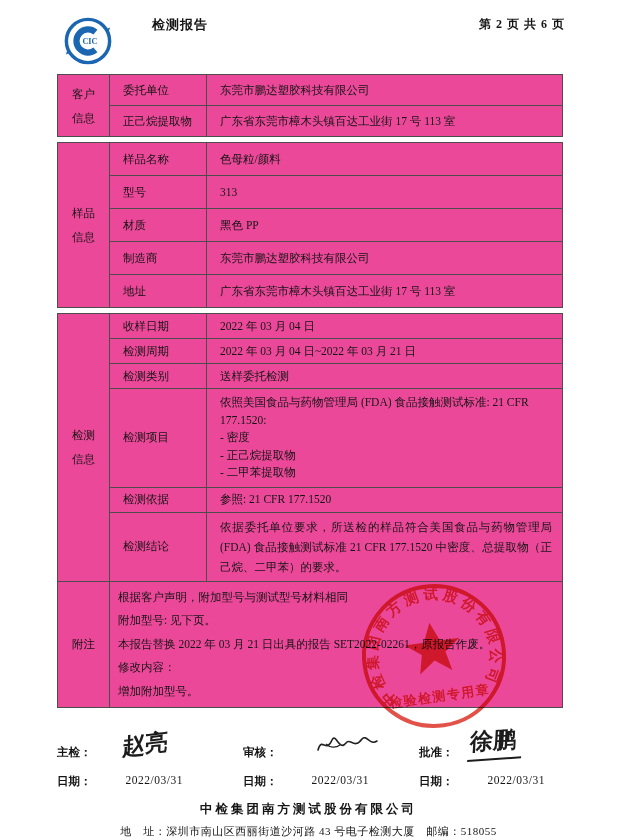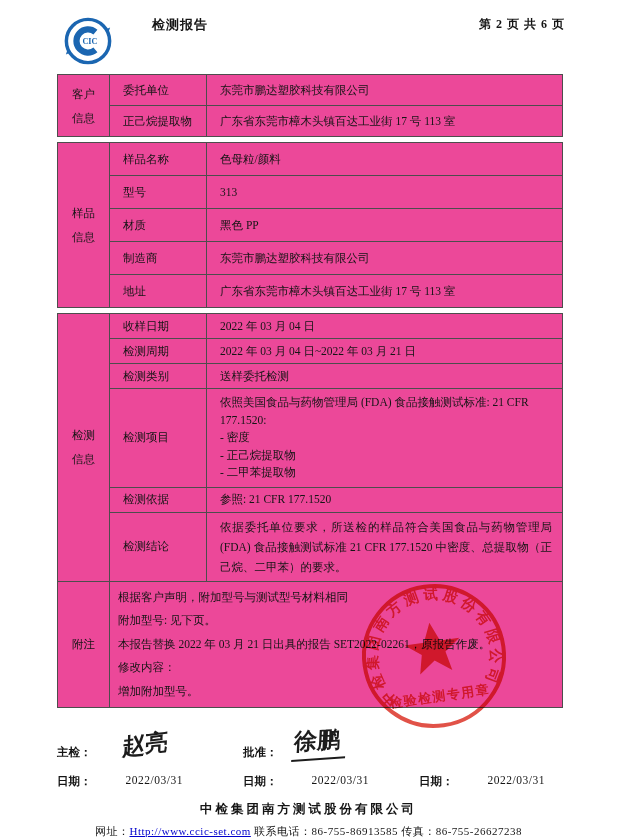--- a/index.html
+++ b/index.html
@@ -168,20 +168,27 @@
     </tbody>
       </table>
   </div>
 
   <div class="sig-area">
     <div class="sig-row">
       <div class="sig-col w1">
         <span class="lbl">主检：</span>
         <span class="sig-name">赵亮</span>
       </div>
+      <div class="sig-col w2">
+        <span class="lbl">审核：</span>
+        <svg class="sig-svg" width="70" height="30" viewBox="0 0 70 30">
+          <path d="M6 20 C10 6, 14 24, 20 10 C24 2, 27 22, 34 13 C38 7, 42 20, 50 9 C55 4, 58 16, 65 11" fill="none" stroke="#222222" stroke-width="1.6" stroke-linecap="round"></path>
+          <path d="M14 14 C18 18, 24 18, 28 15" fill="none" stroke="#222222" stroke-width="1.2"></path>
+        </svg>
+      </div>
       <div class="sig-col w3">
         <span class="lbl">批准：</span>
         <span class="sig-name under">徐鹏</span>
       </div>
     </div>
     <div class="date-row">
       <div class="date-col w1">
         <span class="lbl">日期：</span>
         <span class="date-val">2022/03/31</span>
       </div>
@@ -205,18 +212,19 @@
       <polygon points="0,-30 8.82,-9.27 30,-9.27 12.99,3.54 17.63,24.27 0,11.46 -17.63,24.27 -12.99,3.54 -30,-9.27 -8.82,-9.27" transform="translate(0,-6) scale(0.92)" fill="#dd3a2e"></polygon>
       <text font-size="14.5" font-weight="bold" fill="#dd3a2e" letter-spacing="4" style="font-family:'Liberation Serif',serif;">
         <textPath href="#ringArc" startOffset="2">中检集团南方测试股份有限公司</textPath>
       </text>
       <text x="0" y="45" font-size="13" font-weight="bold" fill="#dd3a2e" text-anchor="middle" letter-spacing="1.5" style="font-family:'Liberation Serif',serif;">检验检测专用章</text>
     </svg>
   </div>
 
   <div class="footer">
     <div class="f-company">中检集团南方测试股份有限公司</div>
+    <div class="f-line">地　址：深圳市南山区西丽街道沙河路 43 号电子检测大厦　邮编：518055</div>
     <div class="f-line">
       <span>网址：</span><span class="f-link">Http://www.ccic-set.com</span><span> 联系电话：86-755-86913585 传真：86-755-26627238</span>
     </div>
   </div>
 
 </div>
 
 </body></html>

